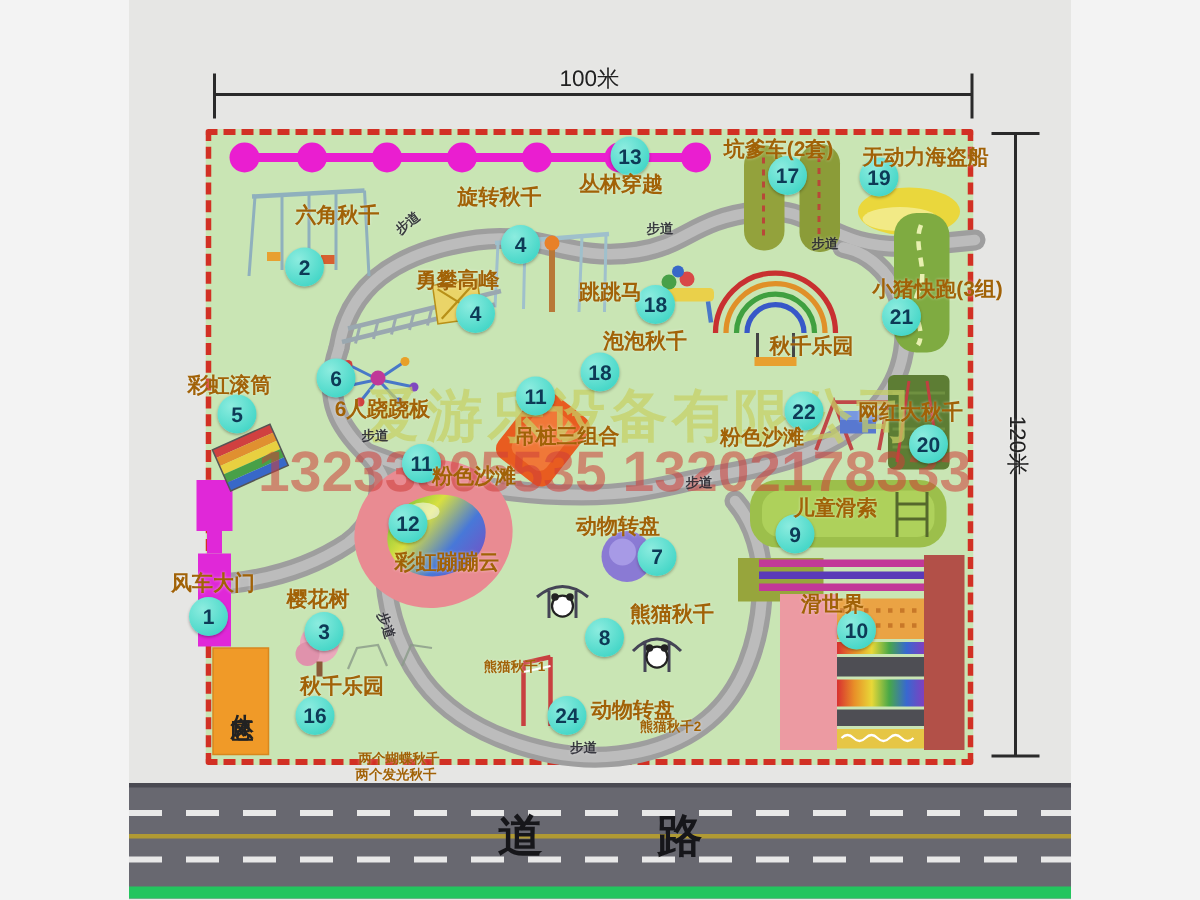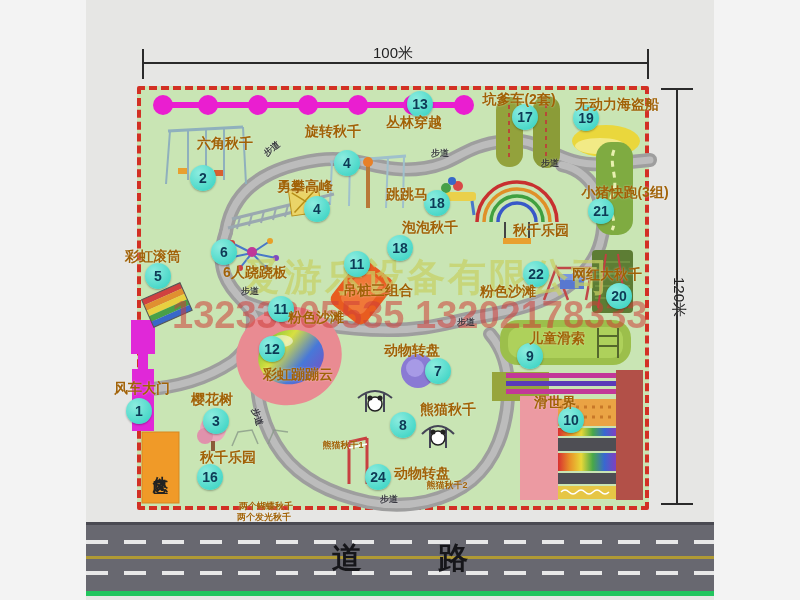--- a/index.html
+++ b/index.html
@@ -22,21 +22,21 @@
        color:#a16207;white-space:nowrap;text-shadow:0 0 2px rgba(255,255,255,.5);}
   .lbl.sm{font-size:9px;margin-top:36px;}
   .lbl.path{font-size:9px;color:#2a2a33;opacity:.9;}
   .lbl.dim{font-size:15px;font-weight:400;color:#222;}
   .vert{writing-mode:vertical-rl;letter-spacing:2px;}
   .wm-co{position:absolute;left:243px;top:252px;font-size:38px;font-weight:700;
          color:rgba(198,208,100,.72);white-space:nowrap;letter-spacing:3px;}
   .wm-ph{position:absolute;left:172px;top:294px;font-size:38px;font-weight:700;
          color:rgba(205,62,56,.55);white-space:nowrap;}
   .road{position:absolute;left:86px;top:522px;width:628px;height:66px;background:#686870;
-        border-top:3px solid #4a4a52;border-bottom:5px solid #22c55e;}
+        border-top:3px solid #4a4a52;border-bottom:8px solid #22c55e;}
   .road .dash{position:absolute;left:0;width:100%;height:4px;
         background:repeating-linear-gradient(90deg,#e8e8e8 0 22px,transparent 22px 38px);}
   .road .yellow{position:absolute;left:0;top:31px;width:100%;height:3px;background:#b09a34;}
   .road-label{position:absolute;left:50%;top:50%;transform:translate(-50%,-50%);
         font-size:30px;font-weight:700;color:#16161a;letter-spacing:34px;
         padding-left:34px;white-space:nowrap;}
   .rest{position:absolute;left:160px;top:467px;transform:translate(-50%,-50%);
         font-size:15px;font-weight:700;color:#222;}
 </style>
 </head>

